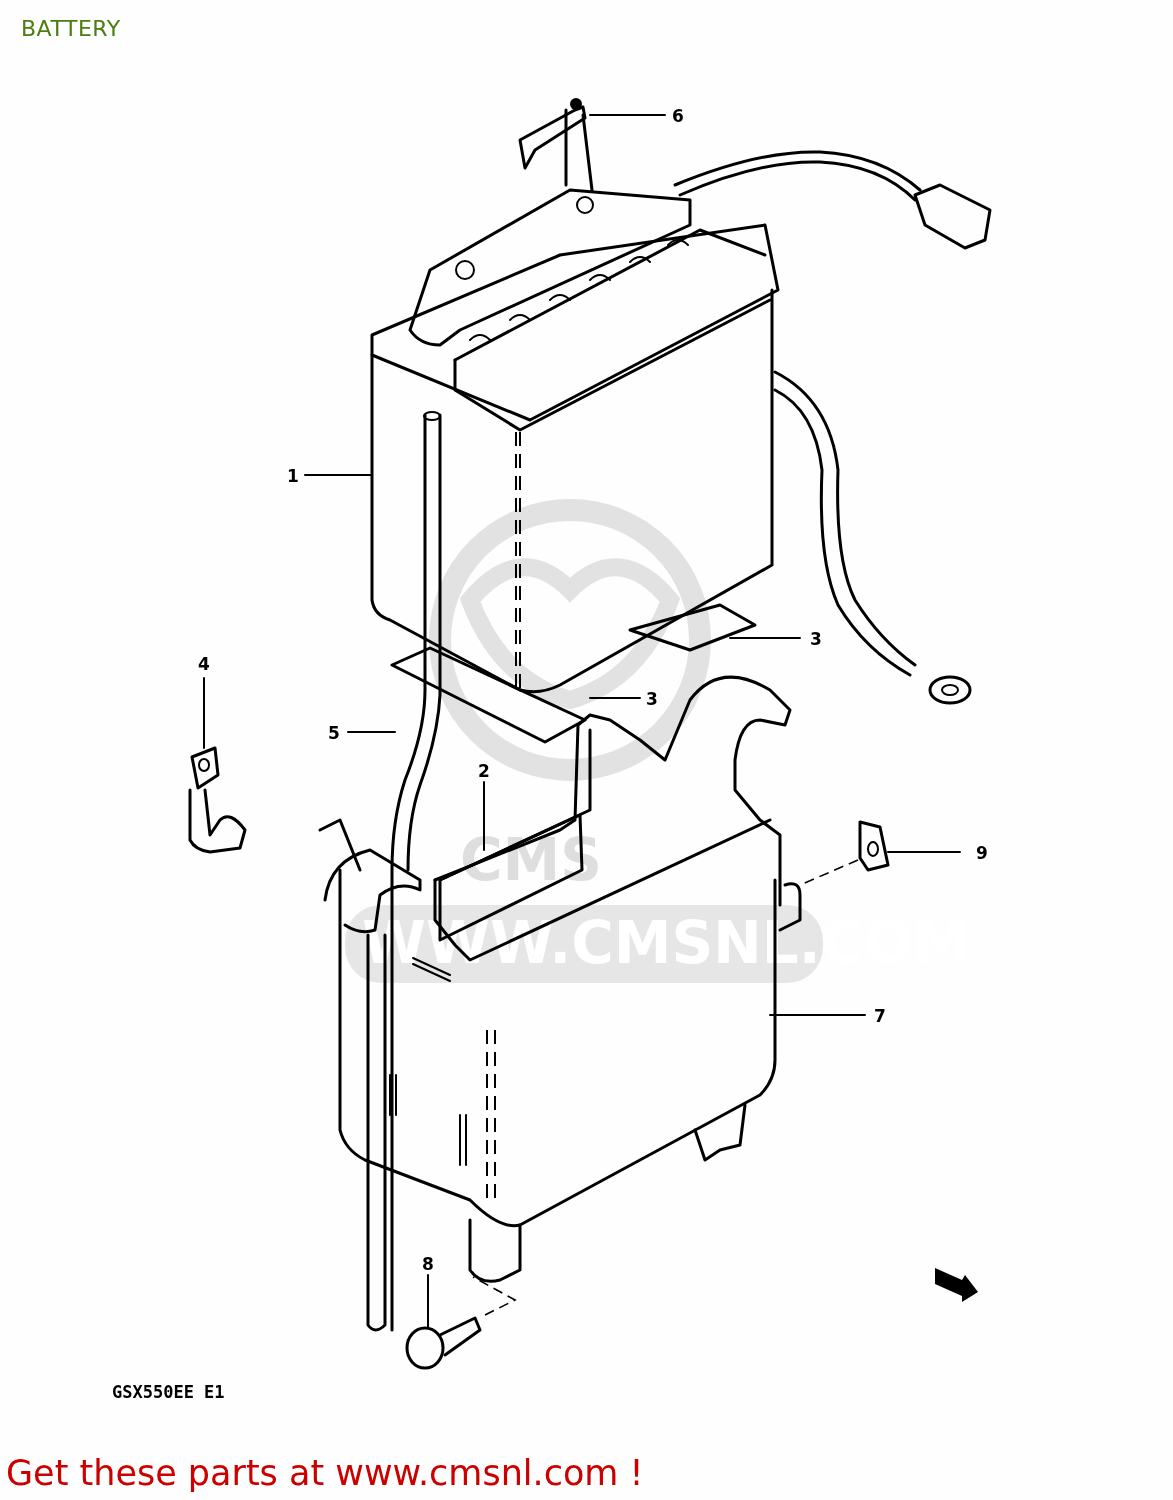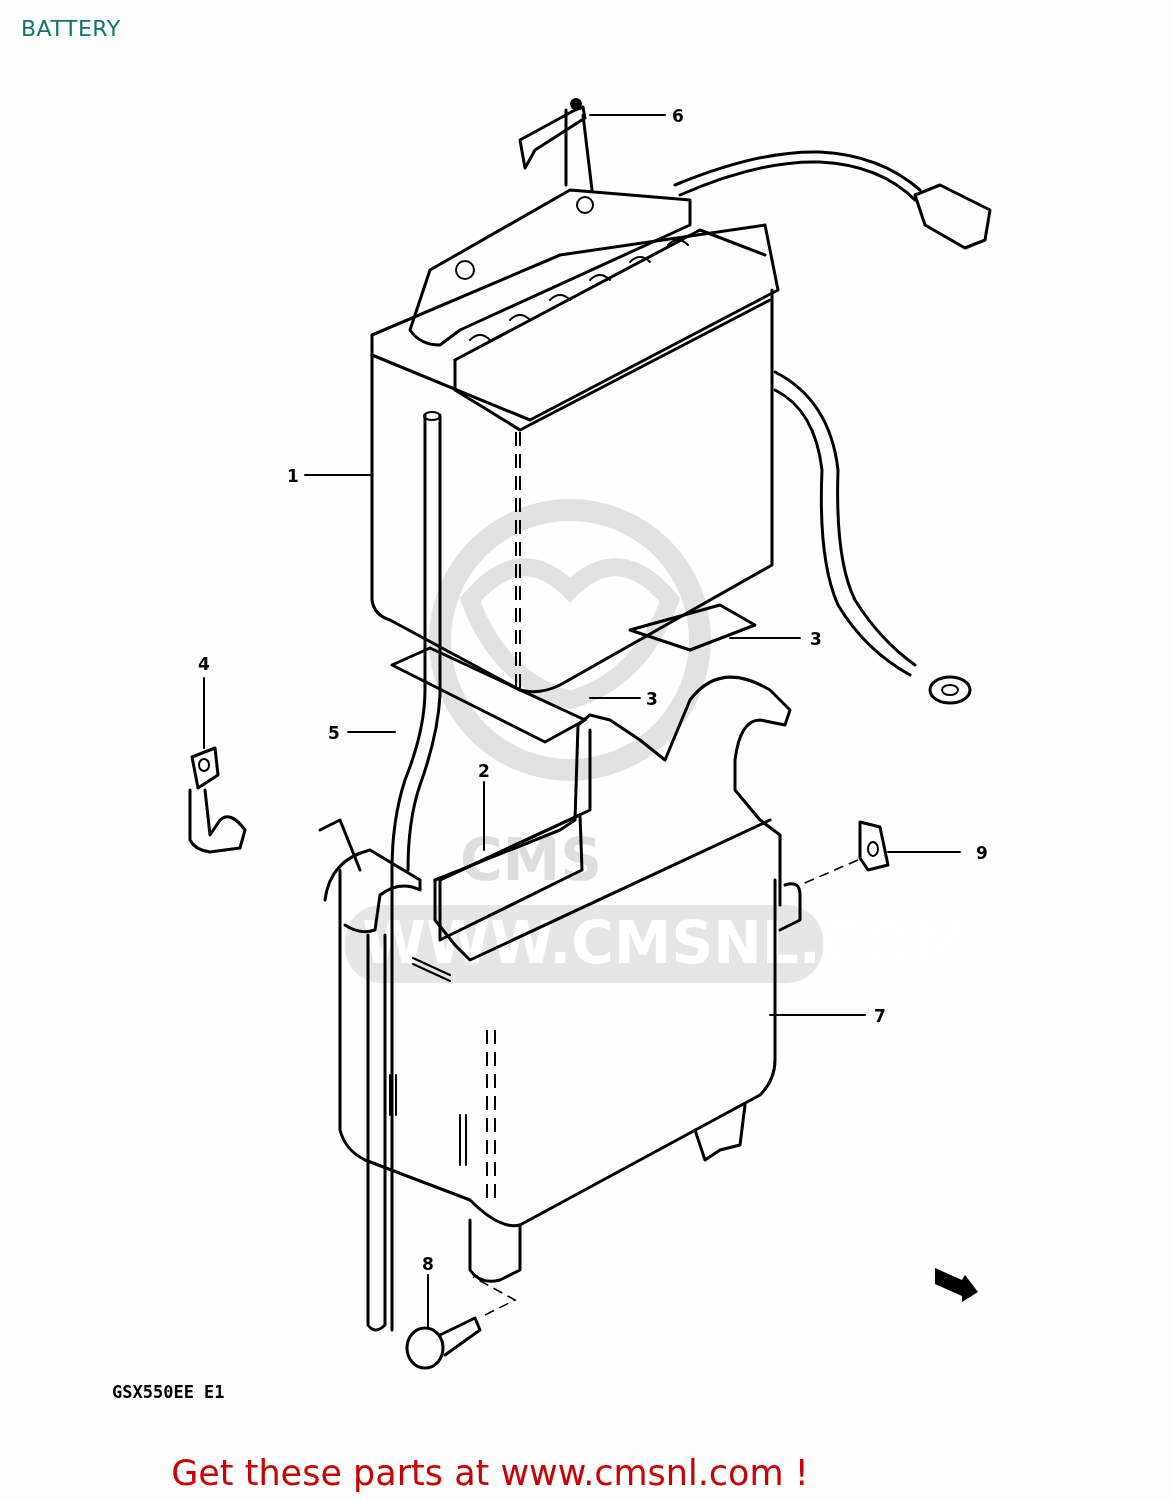--- a/index.html
+++ b/index.html
@@ -1,21 +1,21 @@
 <!DOCTYPE html>
 <html><head>
 <meta charset="utf-8">
 <style>
   html, body { margin: 0; padding: 0; background: #fdfefd; }
   body { width: 1173px; height: 1500px; position: relative; overflow: hidden; font-family: "DejaVu Sans", sans-serif; }
-  .title { position: absolute; left: 21px; top: 16px; font-size: 22px; color: #0f766e; letter-spacing: 0.5px; font-family: "DejaVu Sans", sans-serif; }
+  .title { position: absolute; left: 21px; top: 16px; font-size: 22px; color: #4d7c0f; letter-spacing: 0.5px; font-family: "DejaVu Sans", sans-serif; }
   .diagram { position: absolute; left: 0; top: 0; width: 1173px; height: 1500px; }
   .callout { font-family: "DejaVu Sans", sans-serif; font-weight: bold; font-size: 17px; fill: #000; }
   .code { font-family: "DejaVu Sans Mono", monospace; font-weight: bold; font-size: 17px; fill: #000; }
-  .footer { position: absolute; left: 0; width: 974px; top: 1453px; text-align: center; font-size: 35px; color: #cc0000; font-family: "DejaVu Sans", sans-serif; }
+  .footer { position: absolute; left: 0; width: 974px; top: 1453px; font-size: 35px; color: #cc0000; font-family: "DejaVu Sans", sans-serif; }
   .footer span { margin-left: 6px; }
   .wm { fill: #e2e2e2; }
   .wmtext { font-family: "DejaVu Sans", sans-serif; font-weight: bold; font-size: 58px; fill: #dedede; }
   .ln { fill: none; stroke: #000; stroke-width: 3; stroke-linejoin: round; stroke-linecap: round; }
   .thin { fill: none; stroke: #000; stroke-width: 2; stroke-linecap: round; }
   .dash { fill: none; stroke: #000; stroke-width: 2; stroke-dasharray: 14 8; }
   .dashthin { fill: none; stroke: #000; stroke-width: 1.6; stroke-dasharray: 10 6; }
 </style>
 </head>
 <body>

